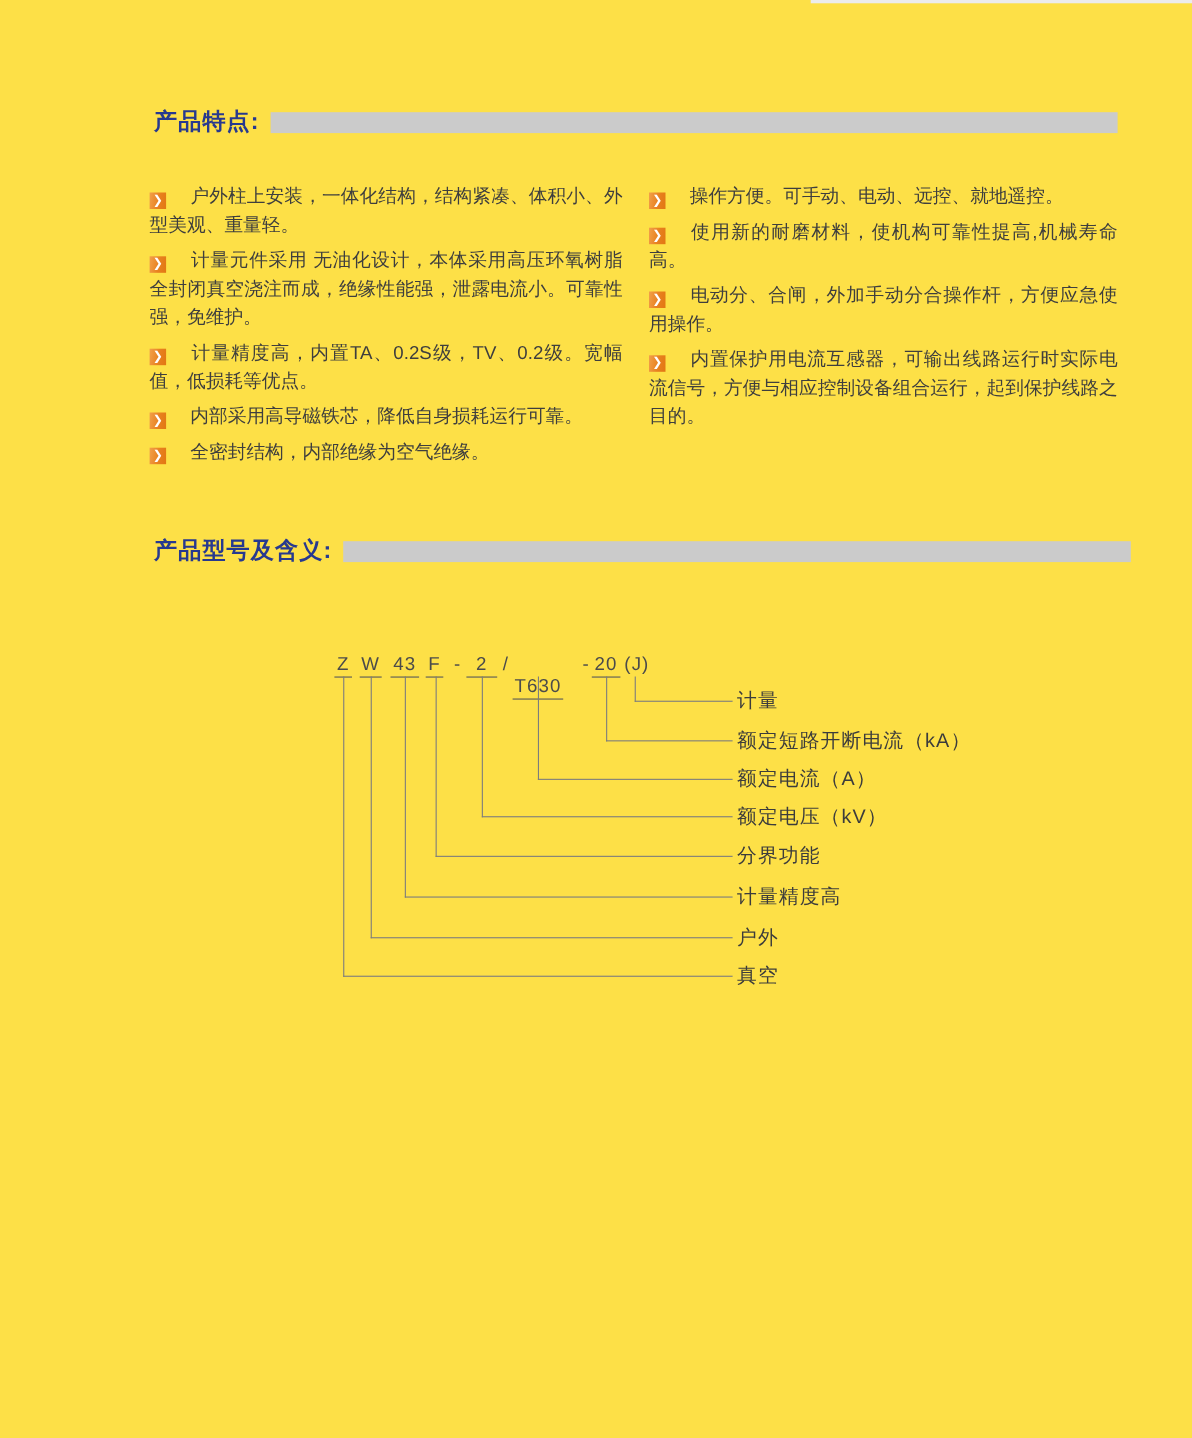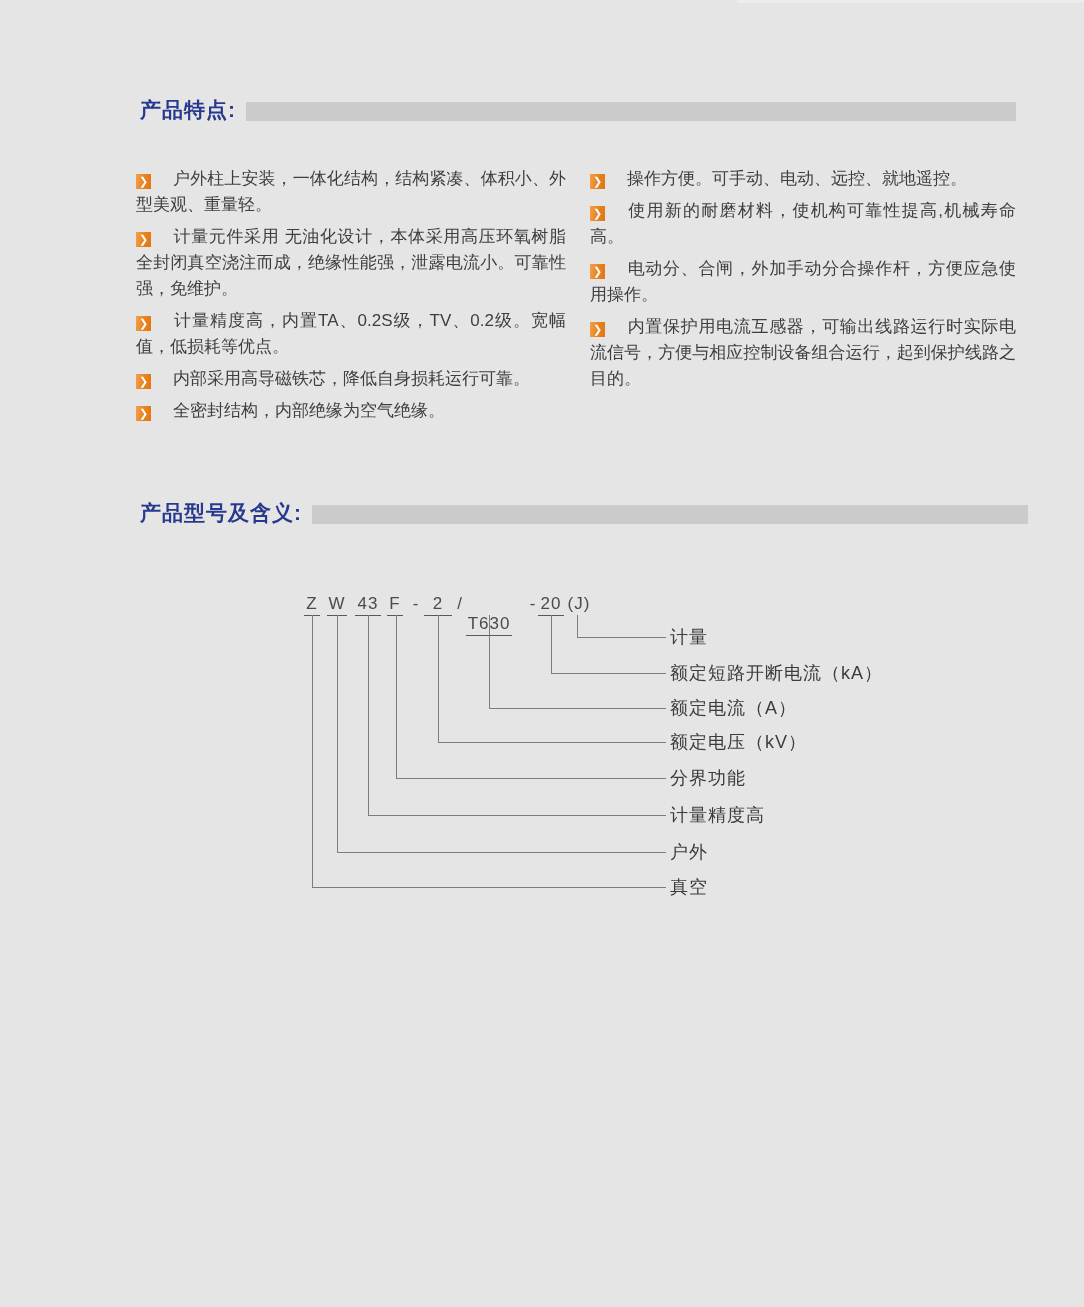--- a/index.html
+++ b/index.html
@@ -3,21 +3,21 @@
 <meta charset="utf-8">
 <style>
   * { margin: 0; padding: 0; box-sizing: border-box; }
   html, body { background: #ffffff; }
   body { font-family: "Liberation Sans", "DejaVu Sans", sans-serif; }
 
   .page {
     position: relative;
     width: 1084px;
     height: 1307px;
-    background: #e5e5e5;
+    background: #fde047;
     overflow: hidden;
   }
 
   .top-strip {
     position: absolute;
     left: 737px; top: 0; width: 347px; height: 3px;
     background: #ececec;
   }
 
   .section-header {
@@ -33,21 +33,21 @@
     white-space: nowrap;
   }
   .header-bar {
     flex: 1;
     height: 19px;
     background: #cbcbcb;
     margin-left: 10px;
     margin-top: 2px;
   }
   #features-header { left: 140px; top: 96px; width: 876px; }
-  #model-header    { left: 140px; top: 499px; width: 888px; }
+  #model-header    { left: 140px; top: 486px; width: 888px; }
 
   .features-cols {
     position: absolute;
     left: 136px; top: 166px; width: 880px;
     display: flex;
   }
   .feature-col { width: 430px; }
   .feature-col + .feature-col { margin-left: 24px; width: 426px; }
 
   .feature-item {

